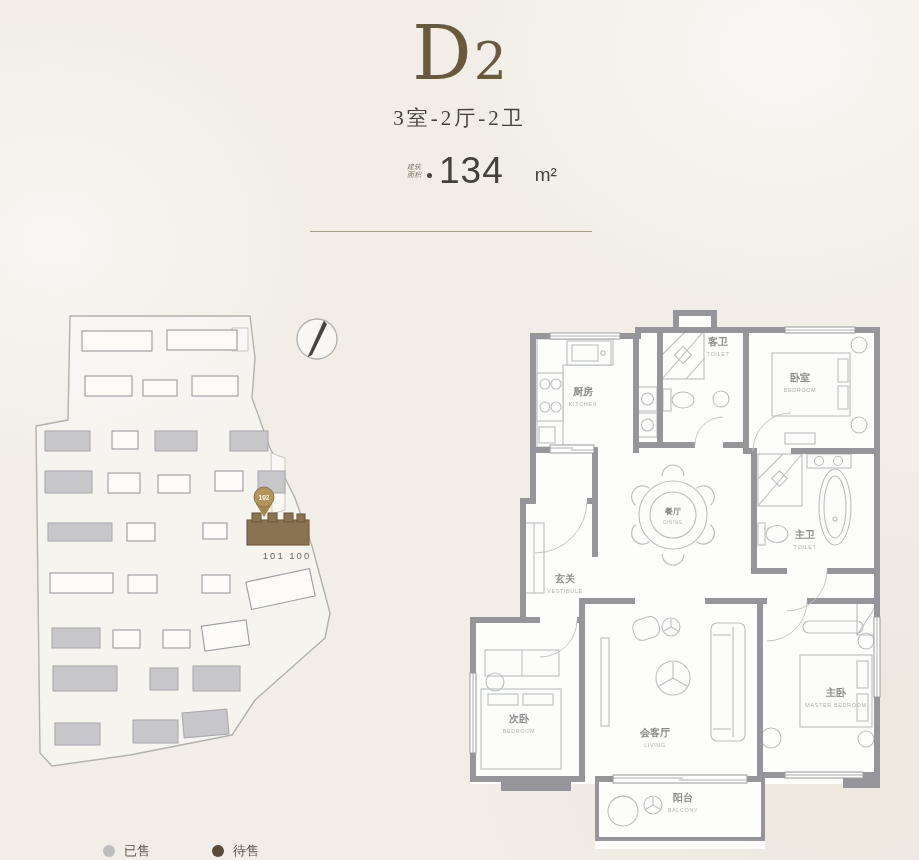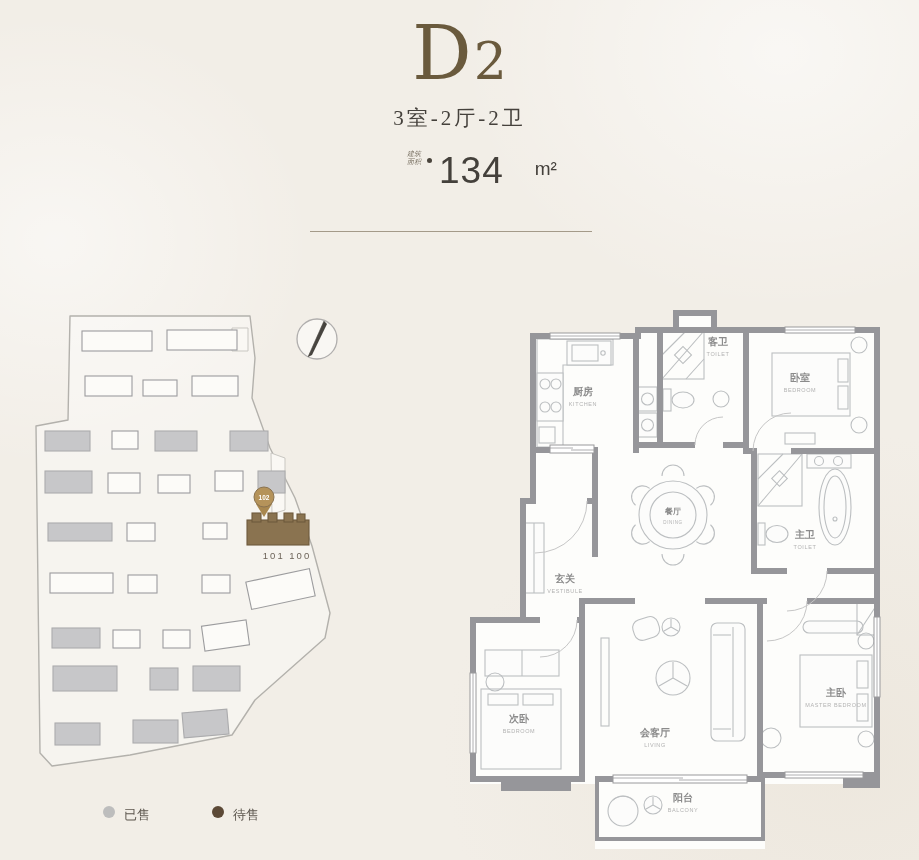--- a/index.html
+++ b/index.html
@@ -9,31 +9,31 @@
       radial-gradient(520px 420px at 85% 6%, rgba(255,255,255,.55), rgba(255,255,255,0) 62%),
       radial-gradient(430px 380px at 6% 28%, rgba(255,255,255,.5), rgba(255,255,255,0) 60%),
       radial-gradient(650px 520px at 92% 88%, rgba(233,226,214,.55), rgba(233,226,214,0) 62%),
       #f2eee7;}
   
   .hdr{position:absolute;left:0;top:0;width:100%;text-align:center;}
   .title{margin-top:16px;font-family:"DejaVu Serif","Liberation Serif",serif;color:#6a5a3d;line-height:1;}
   .title .big{font-size:74px;letter-spacing:2px;}
   .title .sub{font-size:52px;}
   .layout{margin-top:14px;font-size:21px;letter-spacing:3px;color:#45413c;font-family:Liberation Serif, serif;}
-  .area-row{margin-top:18px;display:flex;justify-content:center;gap:5px;color:#44403b;padding-left:45px;}
+  .area-row{margin-top:18px;display:flex;justify-content:center;align-items:center;gap:5px;color:#44403b;padding-left:45px;}
   .area-mini{display:flex;flex-direction:column;font-size:7px;line-height:1.15;color:#7b7264;text-align:center;}
   .area-dot{width:5px;height:5px;border-radius:50%;background:#4a443c;margin:8px 2px 0 1px;}
   .area-value{font-size:37px;letter-spacing:1px;}
   .area-unit{font-size:19px;margin-top:8px;margin-left:26px;}
   .divider{position:absolute;left:310px;top:231px;width:282px;height:1px;background:#a49a89;}
   
   .site-svg{position:absolute;left:25px;top:303px;}
   .compass-svg{position:absolute;left:292px;top:314px;}
   .legend{position:absolute;left:103px;top:806px;display:flex;gap:62px;align-items:center;font-size:13px;color:#5c564e;}
-  .leg-item{display:flex;align-items:flex-start;gap:9px;}
+  .leg-item{display:flex;align-items:center;gap:9px;margin-top:36px;}
   .leg-dot{width:12px;height:12px;border-radius:50%;}
   
   .fp-svg{position:absolute;left:455px;top:283px;}
   .wall{fill:#96969a;}
   .floor{fill:#fdfdfb;}
   .furn{fill:none;stroke:#bcbfc1;stroke-width:1.1;}
   .furnw{fill:#fcfcfb;stroke:#bcbfc1;stroke-width:1.1;}
   .door{fill:none;stroke:#c6c6c6;stroke-width:1;}
   .winr{fill:#fff;stroke:#9a9a9c;stroke-width:1;}
   .winl{stroke:#9a9a9c;stroke-width:.8;}

